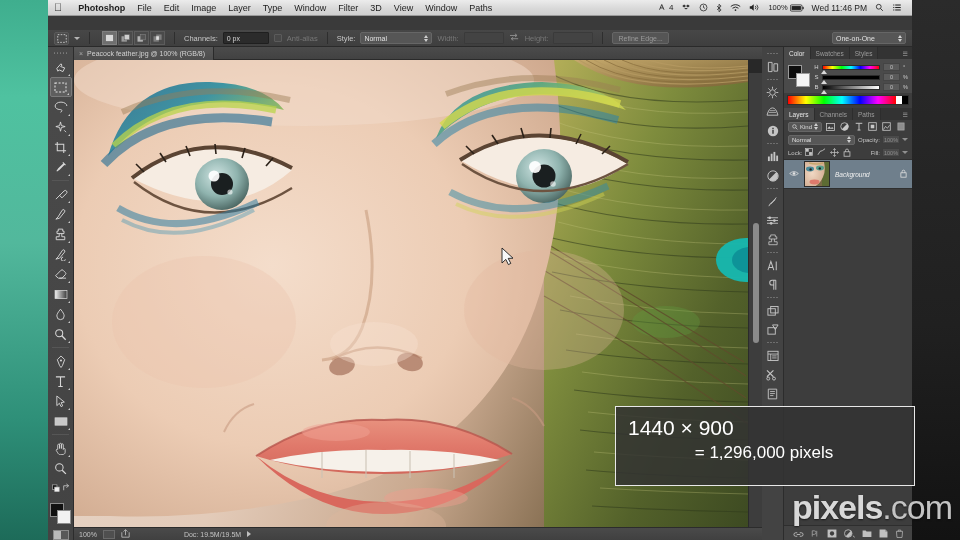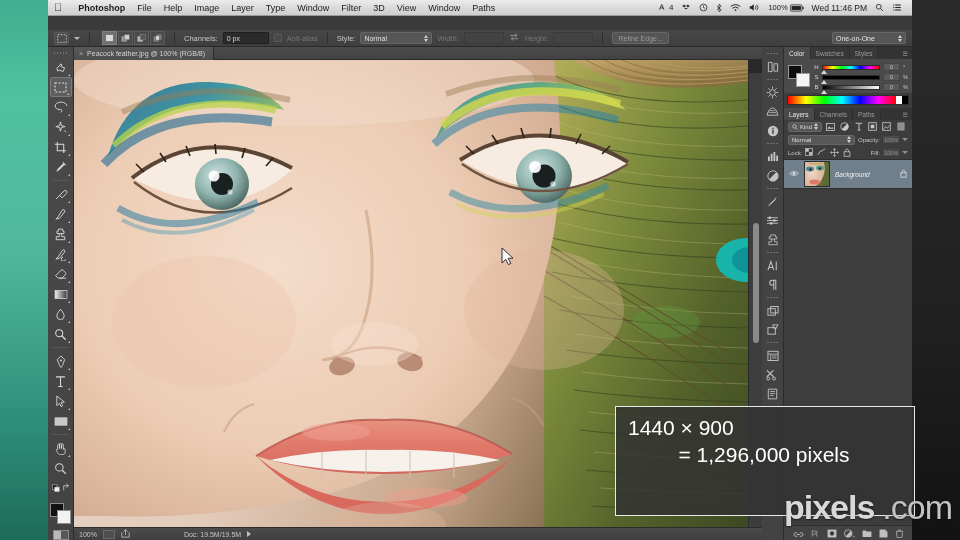--- a/index.html
+++ b/index.html
@@ -174,46 +174,46 @@
                 padding:0 5px; border-top:1px solid #2f2f2f; border-bottom:1px solid #2f2f2f; }
   .layer-item .eye { width:10px; color:#d9d9d9; font-size:8px; text-align:center;}
   .layer-thumb { width:26px; height:26px; border:1px solid #2b2b2b; overflow:hidden; position:relative;}
   .layer-name { font-size:6.5px; color:#f0f0f0; font-style:italic; flex:1; }
   .layer-lock { color:#d9d9d9; font-size:7px; }
   .layers-footer { position:absolute; left:0; bottom:0; width:128px; height:15px;
                    background:#434343; border-top:1px solid #2e2e2e;
                    display:flex; align-items:center; justify-content:center; gap:7px; color:#c0c0c0; }
 
   
-  .callout { position:absolute; left:567px; top:390px; width:300px; height:110px;
+  .callout { position:absolute; left:567px; top:390px; width:300px; height:80px;
              background:rgba(50,50,50,0.84); border:1.5px solid #e8e8e8;
              color:#ffffff; padding:8px 14px 8px 12px; }
   .callout .l1 { font-size:21px; text-align:left; line-height:1.28; }
-  .callout .l2 { font-size:21px; text-align:center; line-height:1.28; }
+  .callout .l2 { font-size:17px; text-align:center; line-height:1.28; }
   .callout .l3 { font-size:21px; text-align:right; line-height:1.28; }
 
   
   .watermark { position:absolute; right:8px; bottom:16px; font-size:34px; line-height:1;
                letter-spacing:-1px; text-shadow:0 1px 2px rgba(0,0,0,.6); }
   .wm-a { color:#d8d8d8; font-weight:bold; }
-  .wm-b { color:#c3c3c3; font-weight:normal;margin-left:8px; }
+  .wm-b { color:#c3c3c3; font-weight:normal; }
 </style>
 </head>
 <body>
 
 <div id="root">
 
   <div class="desktop-left"></div>
   <div class="desktop-right"></div>
 
   <div class="menubar">
     <span class="apple"></span>
     <span class="mi bold">Photoshop</span>
     <span class="mi">File</span>
-    <span class="mi">Help</span>
+    <span class="mi">Edit</span>
     <span class="mi">Image</span>
     <span class="mi">Layer</span>
     <span class="mi">Type</span>
     <span class="mi">Window</span>
     <span class="mi">Filter</span>
     <span class="mi">3D</span>
     <span class="mi">View</span>
     <span class="mi">Window</span>
     <span class="mi">Paths</span>
     <span class="spacer"></span>

